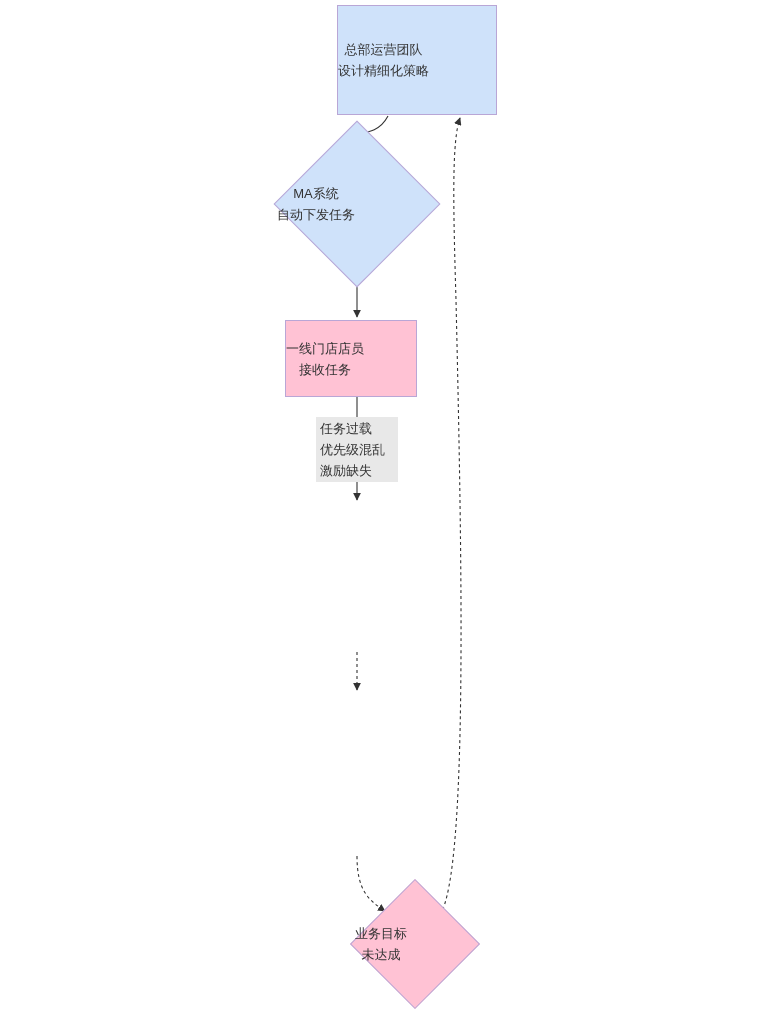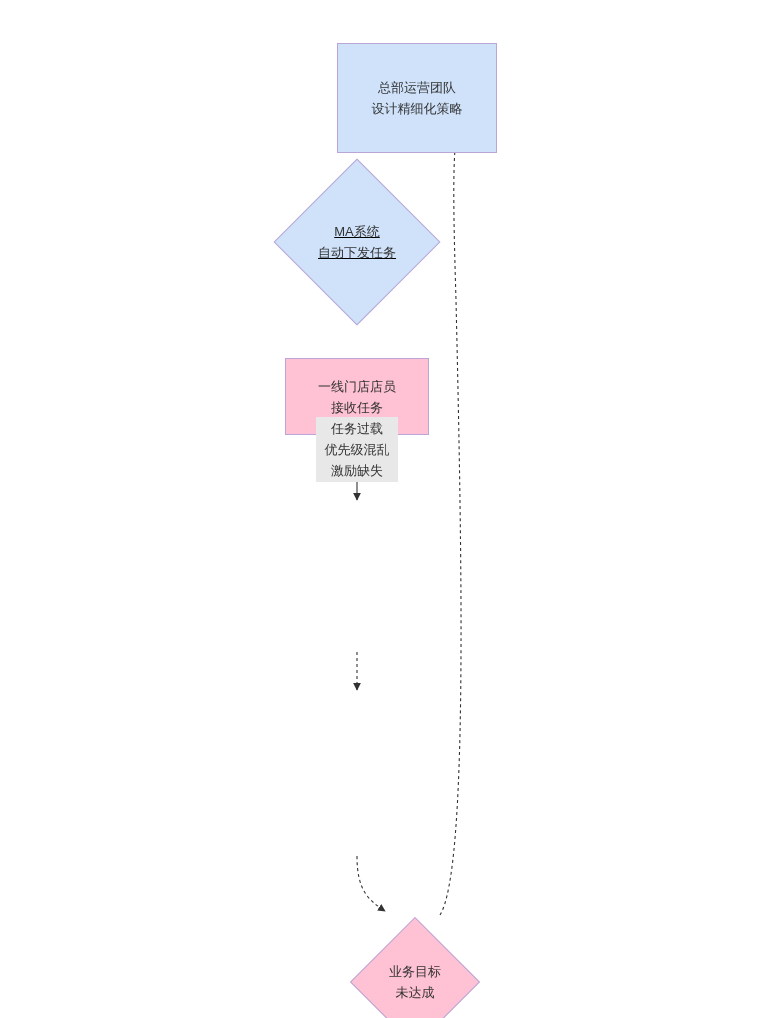--- a/index.html
+++ b/index.html
@@ -21,23 +21,22 @@
     position: absolute;
     left: 0;
     top: 0;
     width: 760px;
     height: 1018px;
   }
   .node {
     position: absolute;
     display: flex;
     align-items: center;
-    justify-content: center;
+    justify-content: flex-start;
     box-sizing: border-box;
-    margin-top: 38px;
   }
   .node .label {
     position: relative;
     z-index: 2;
     text-align: center;
     color: #333333;
     font-size: 13px;
     line-height: 21px;
     white-space: pre-line;
     pointer-events: none;
@@ -56,21 +55,21 @@
     z-index: 1;
   }
   
   .shape-circle {
     border: 1.2px solid #b9a6d6;
     border-radius: 50%;
   }
   .edge-label {
     position: absolute;
     z-index: 3;
-    text-align: center;
+    text-align: left;
     color: #333333;
     font-size: 13px;
     line-height: 21px;
     background: #e8e8e8;
     padding: 1px 4px;
     white-space: pre-line;
     box-sizing: border-box;
   }
 </style>
 </head>
@@ -99,27 +98,27 @@
     <path d="M 357 856 C 357 890, 368 900, 385 911" fill="none" stroke="#333333" stroke-width="1.1" stroke-dasharray="3,3" marker-end="url(#arrow-dashed)"></path>
 
     <path d="M 440 915 C 468 870, 462 560, 456 300 C 453 200, 452 140, 460 118" fill="none" stroke="#333333" stroke-width="1.1" stroke-dasharray="3,3" marker-end="url(#arrow-dashed)"></path>
   </svg>
 
   <div class="node shape-rect" style="left:337px; top:5px; width:160px; height:110px; background:#cfe2fa;">
     <span class="label">总部运营团队
 设计精细化策略</span>
   </div>
 
-  <div class="node shape-diamond" style="left:277px; top:122px; width:160px; height:164px;text-decoration:underline;">
+  <div class="node shape-diamond" style="left:277px; top:122px; width:160px; height:164px;">
     <div class="diamond-body" style="width:116px; height:116px; background:#cfe2fa;"></div>
     <span class="label">MA系统
 自动下发任务</span>
   </div>
 
-  <div class="node shape-rect" style="left:285px; top:320px; width:144px; height:77px; background:#ffc2d4;">
+  <div class="node shape-rect" style="left:285px; top:320px; width:132px; height:77px; background:#ffc2d4;">
     <span class="label">一线门店店员
 接收任务</span>
   </div>
 
   <div class="edge-label" style="left:316px; top:417px; width:82px;">任务过载
 优先级混乱
 激励缺失</div>
 
 
 

